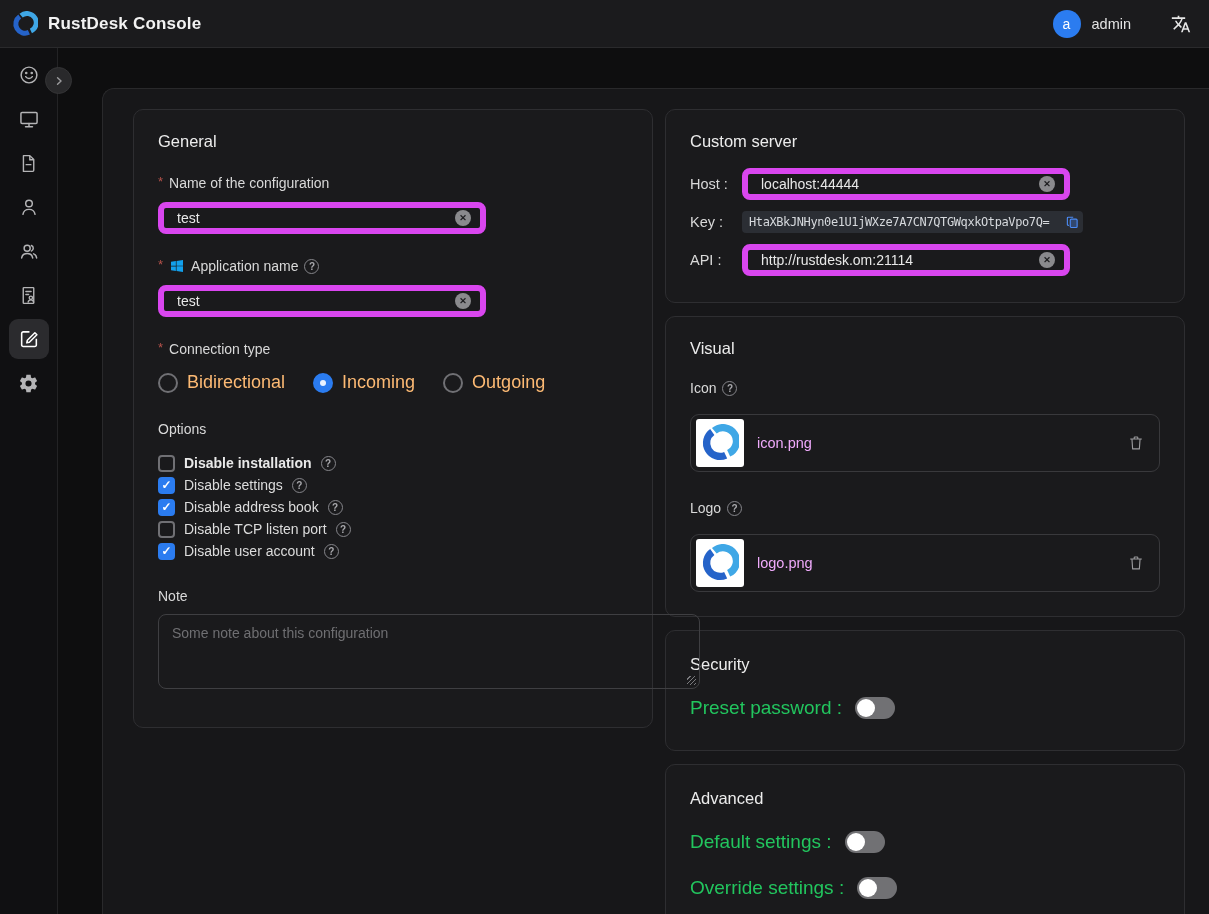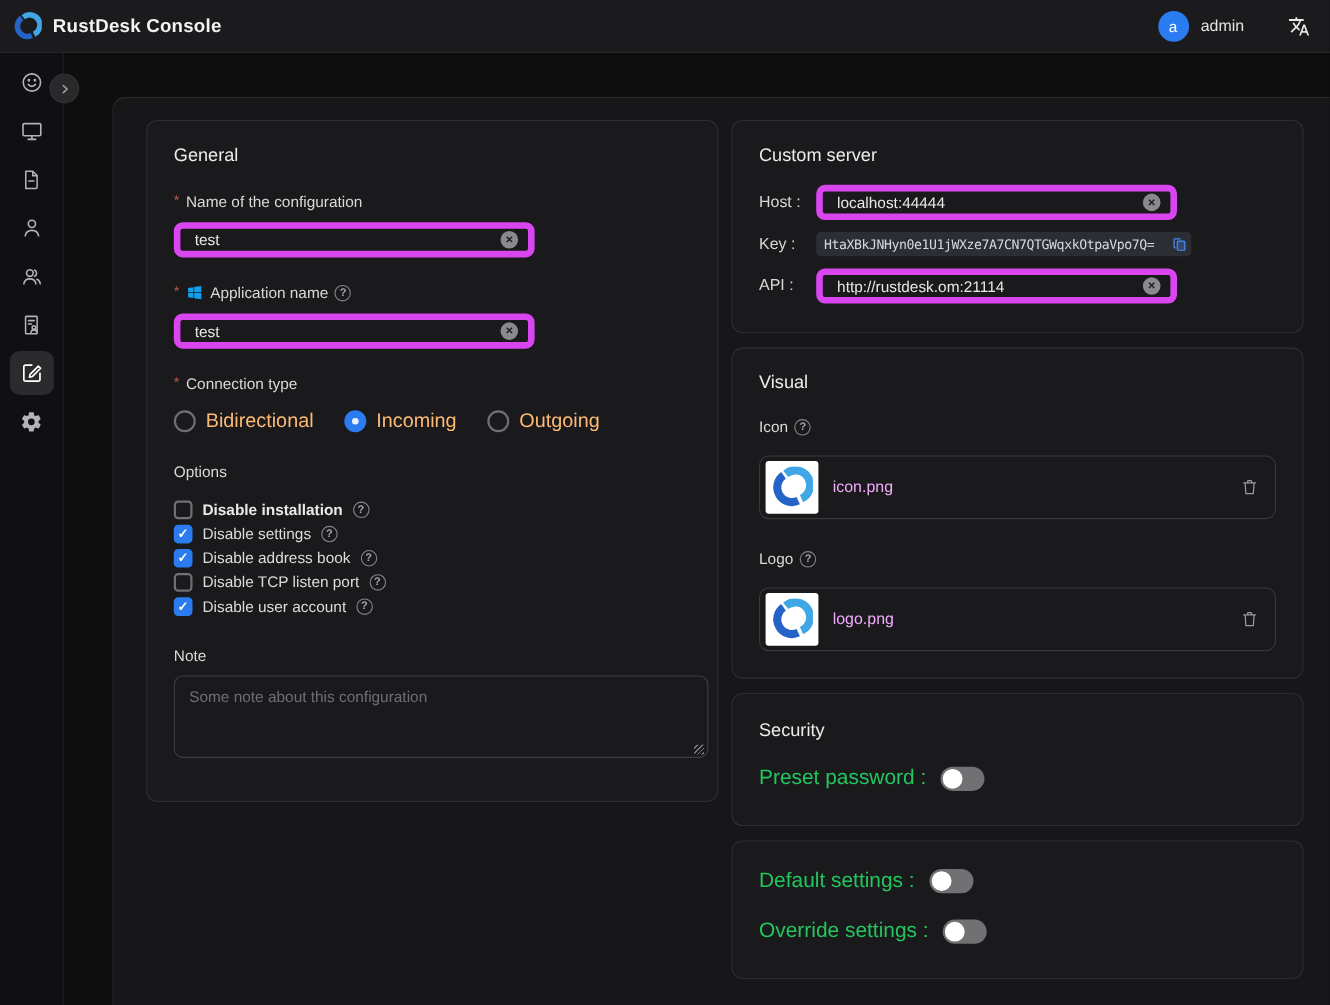--- a/index.html
+++ b/index.html
@@ -66,21 +66,21 @@
   .options-title { margin-bottom:15px; }
   .opt-row { display:flex; align-items:center; gap:9px; height:22px; }
   .checkbox { width:17px; height:17px; border-radius:4px; border:2px solid #707074; flex:none;
     display:flex; align-items:center; justify-content:center; cursor:pointer; }
   .checkbox.checked { background:#2b7cf0; border-color:#2b7cf0; }
   .checkbox .check { display:none; color:#fff; font-size:12px; font-weight:700; line-height:1; }
   .checkbox.checked .check { display:block; }
   .opt-label { font-size:14px; color:#dcdcdc; }
   .opt-label.bold { font-weight:700; color:#e9e9e9; }
   .note-label { margin:26px 0 10px; }
-  .note-area { position:relative; width:486px; }
+  .note-area { position:relative; width:542px; }
   .note-area textarea { width:100%; height:75px; background:transparent; border:1px solid #3f3f42;
     border-radius:8px; resize:none; outline:none; color:#e6e6e6; font-size:14px; padding:10px 13px;
     font-family:"Liberation Sans",sans-serif; }
   .note-area textarea::placeholder { color:#6f6f72; }
   .resize-handle { position:absolute; right:4px; bottom:8px; width:9px; height:9px;
     background:repeating-linear-gradient(135deg, transparent 0 2px, #7a7a7d 2px 3px); cursor:nwse-resize; }
 
   
   .server-body { padding:22px 24px 18px; }
   .cs-title { margin-bottom:17px; }
@@ -395,20 +395,21 @@
 
           <div class="card security-body">
             <div class="card-title s-title">Security</div>
             <div class="toggle-row">
               <span class="toggle-label">Preset password :</span>
               <span class="switch"></span>
             </div>
           </div>
 
           <div class="card advanced-body">
+            <div class="card-title s-title">Advanced</div>
             <div class="toggle-row">
               <span class="toggle-label">Default settings :</span>
               <span class="switch"></span>
             </div>
             <div class="toggle-row">
               <span class="toggle-label">Override settings :</span>
               <span class="switch"></span>
             </div>
           </div>
         </div>

